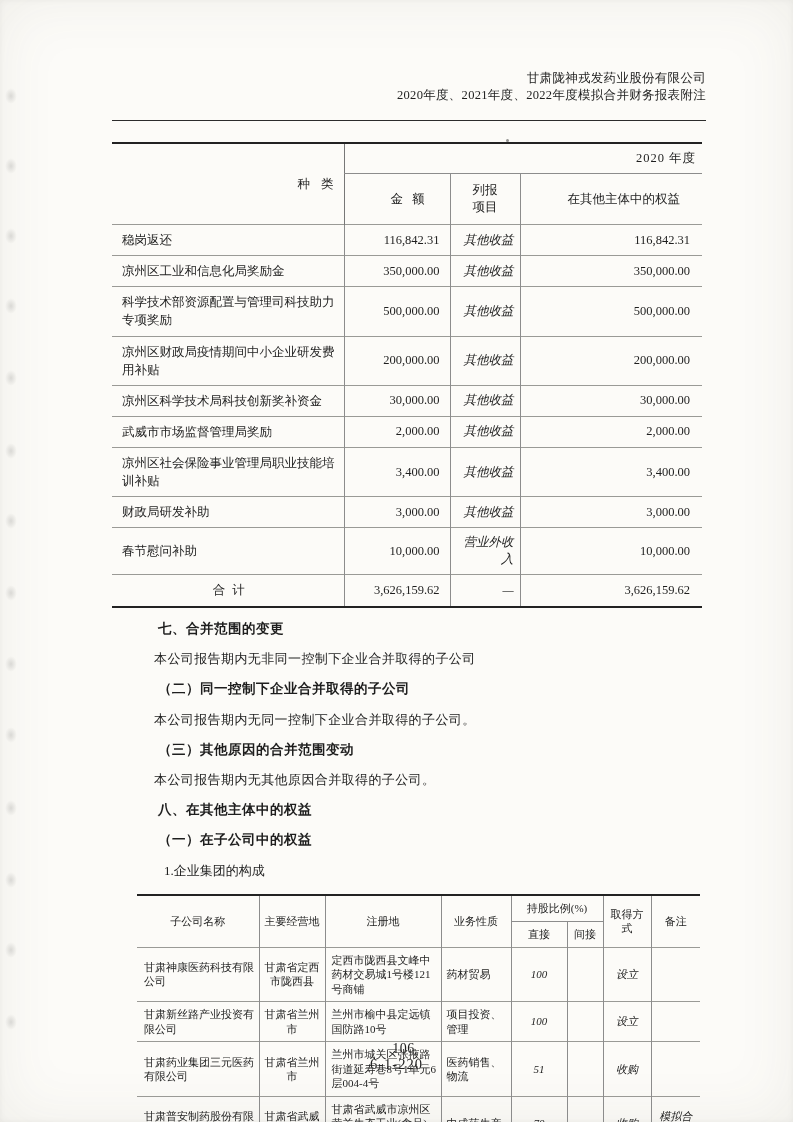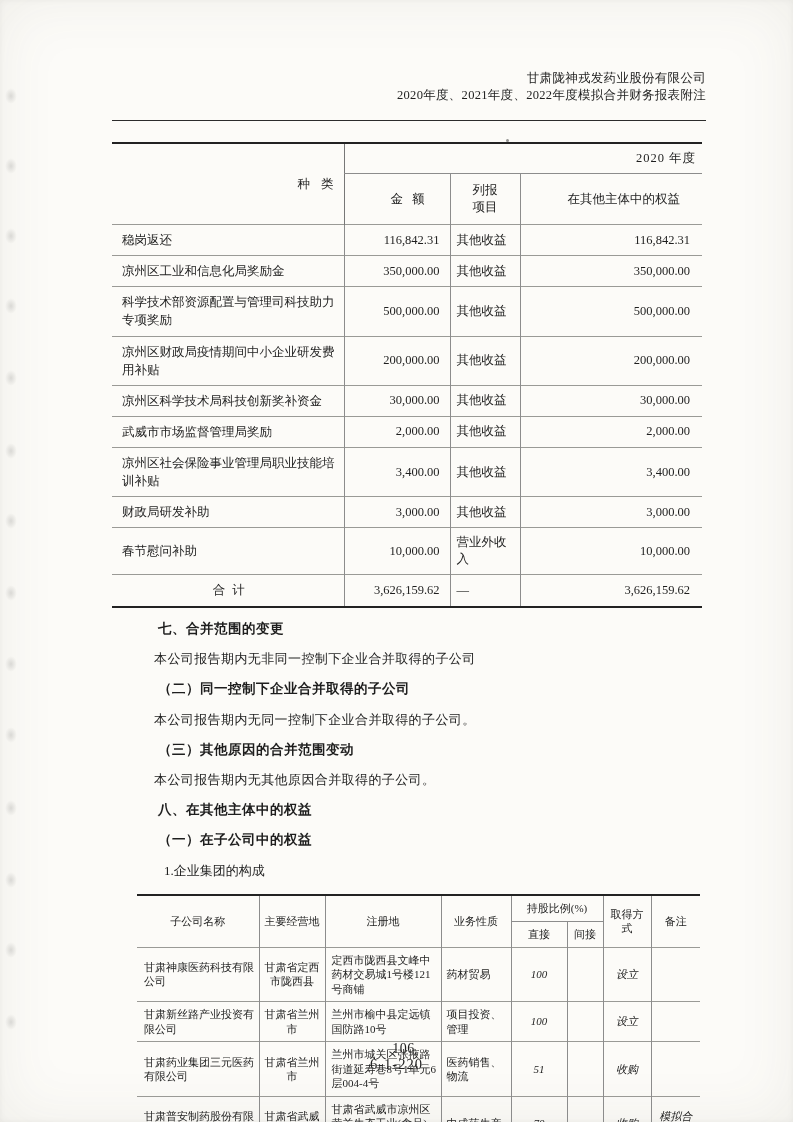--- a/index.html
+++ b/index.html
@@ -33,21 +33,21 @@
   .t1 th,.t1 td{font-weight:normal;padding:6px 6px;vertical-align:middle;}
   .t1 thead th{text-align:right;}
   .t1 .year-h{border-left:1px solid #777;border-bottom:1px solid #8c8c8c;letter-spacing:1px;}
   .t1 thead .sub th{padding:8px 22px;}
   .t1 thead .sub th + th{border-left:1px solid #8c8c8c;}
   .t1 thead .sub th:first-child{border-left:1px solid #777;}
   .t1 tbody td{border-top:1px solid #9a9a96;min-height:18px;}
   .t1 tbody td + td{border-left:1px solid #8c8c8c;}
   .t1 .c-cat{text-align:left;padding-left:10px;line-height:1.45;}
   .t1 .c-amt{text-align:right;padding-right:10px;}
-  .t1 .c-item{text-align:left;}
+  .t1 .c-item{text-align:right;font-style:italic;}
   .t1 .c-pnl{text-align:right;padding-right:12px;}
   .t1 tr.total .c-cat{text-align:center;letter-spacing:2px;}
   .t1 tbody tr{height:30px;}
   .t1 tbody tr.total{height:31px;}
 
   
   .sec-h{font-weight:bold;font-size:13.5px;margin:12px 0 0 46px;letter-spacing:0.5px;}
   .sec-p{font-size:13px;margin:12.5px 0 0 42px;letter-spacing:0.4px;}
   .sec-sub{font-size:13px;margin:13px 0 0 52px;}
 

